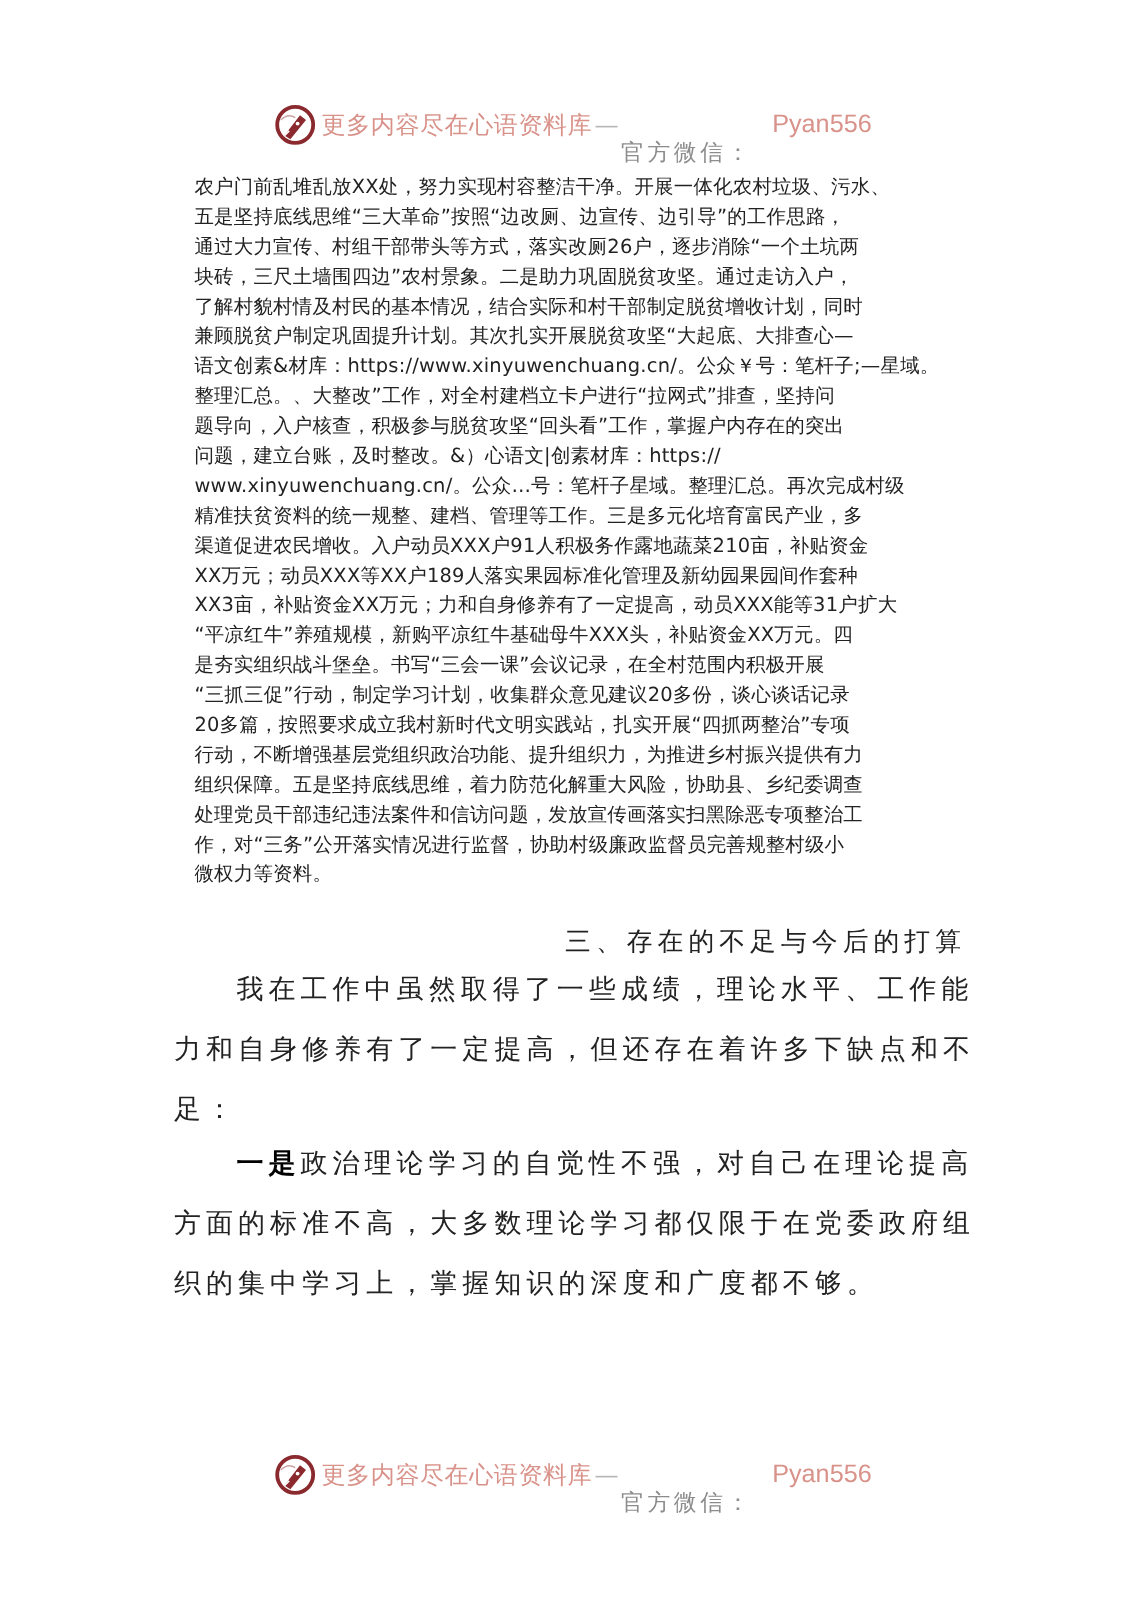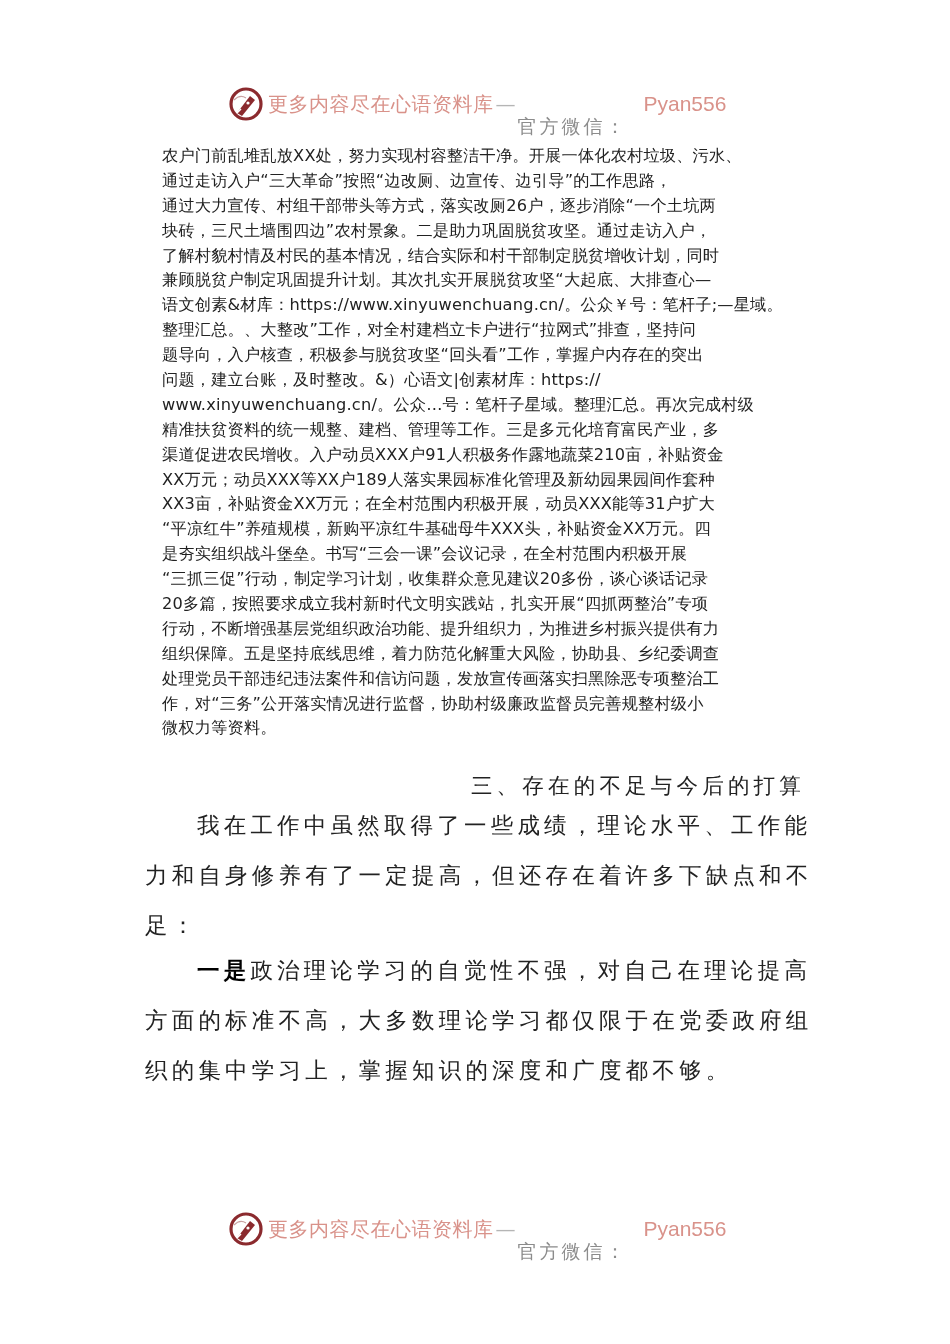--- a/index.html
+++ b/index.html
@@ -104,34 +104,34 @@
     <path d="M6 14 Q12 8 18 12" fill="none" stroke="#c9a2a2" stroke-width="1.2"></path>
   </svg>
   <span class="banner-main">更多内容尽在心语资料库</span>
   <span class="banner-dash">—</span>
   <span class="banner-wx">官方微信：</span>
   <span class="banner-id">Pyan556</span>
 </div>
 
 <div class="dense">
   <span class="ln">农户门前乱堆乱放XX处，努力实现村容整洁干净。开展一体化农村垃圾、污水、</span>
-  <span class="ln">通过走访入户“三大革命”按照“边改厕、边宣传、边引导”的工作思路，</span>
+  <span class="ln">五是坚持底线思维“三大革命”按照“边改厕、边宣传、边引导”的工作思路，</span>
   <span class="ln">通过大力宣传、村组干部带头等方式，落实改厕26户，逐步消除“一个土坑两</span>
   <span class="ln">块砖，三尺土墙围四边”农村景象。二是助力巩固脱贫攻坚。通过走访入户，</span>
   <span class="ln">了解村貌村情及村民的基本情况，结合实际和村干部制定脱贫增收计划，同时</span>
   <span class="ln">兼顾脱贫户制定巩固提升计划。其次扎实开展脱贫攻坚“大起底、大排查心—</span>
   <span class="ln">语文创素&amp;材库：https://www.xinyuwenchuang.cn/。公众￥号：笔杆子;—星域。</span>
   <span class="ln">整理汇总。、大整改”工作，对全村建档立卡户进行“拉网式”排查，坚持问</span>
   <span class="ln">题导向，入户核查，积极参与脱贫攻坚“回头看”工作，掌握户内存在的突出</span>
   <span class="ln">问题，建立台账，及时整改。&amp;）心语文|创素材库：https://</span>
   <span class="ln">www.xinyuwenchuang.cn/。公众…号：笔杆子星域。整理汇总。再次完成村级</span>
   <span class="ln">精准扶贫资料的统一规整、建档、管理等工作。三是多元化培育富民产业，多</span>
   <span class="ln">渠道促进农民增收。入户动员XXX户91人积极务作露地蔬菜210亩，补贴资金</span>
   <span class="ln">XX万元；动员XXX等XX户189人落实果园标准化管理及新幼园果园间作套种</span>
-  <span class="ln">XX3亩，补贴资金XX万元；在全村范围内积极开展，动员XXX能等31户扩大</span>
+  <span class="ln">XX3亩，补贴资金XX万元；力和自身修养有了一定提高，动员XXX能等31户扩大</span>
   <span class="ln">“平凉红牛”养殖规模，新购平凉红牛基础母牛XXX头，补贴资金XX万元。四</span>
   <span class="ln">是夯实组织战斗堡垒。书写“三会一课”会议记录，在全村范围内积极开展</span>
   <span class="ln">“三抓三促”行动，制定学习计划，收集群众意见建议20多份，谈心谈话记录</span>
   <span class="ln">20多篇，按照要求成立我村新时代文明实践站，扎实开展“四抓两整治”专项</span>
   <span class="ln">行动，不断增强基层党组织政治功能、提升组织力，为推进乡村振兴提供有力</span>
   <span class="ln">组织保障。五是坚持底线思维，着力防范化解重大风险，协助县、乡纪委调查</span>
   <span class="ln">处理党员干部违纪违法案件和信访问题，发放宣传画落实扫黑除恶专项整治工</span>
   <span class="ln">作，对“三务”公开落实情况进行监督，协助村级廉政监督员完善规整村级小</span>
   <span class="ln">微权力等资料。</span>
 </div>

